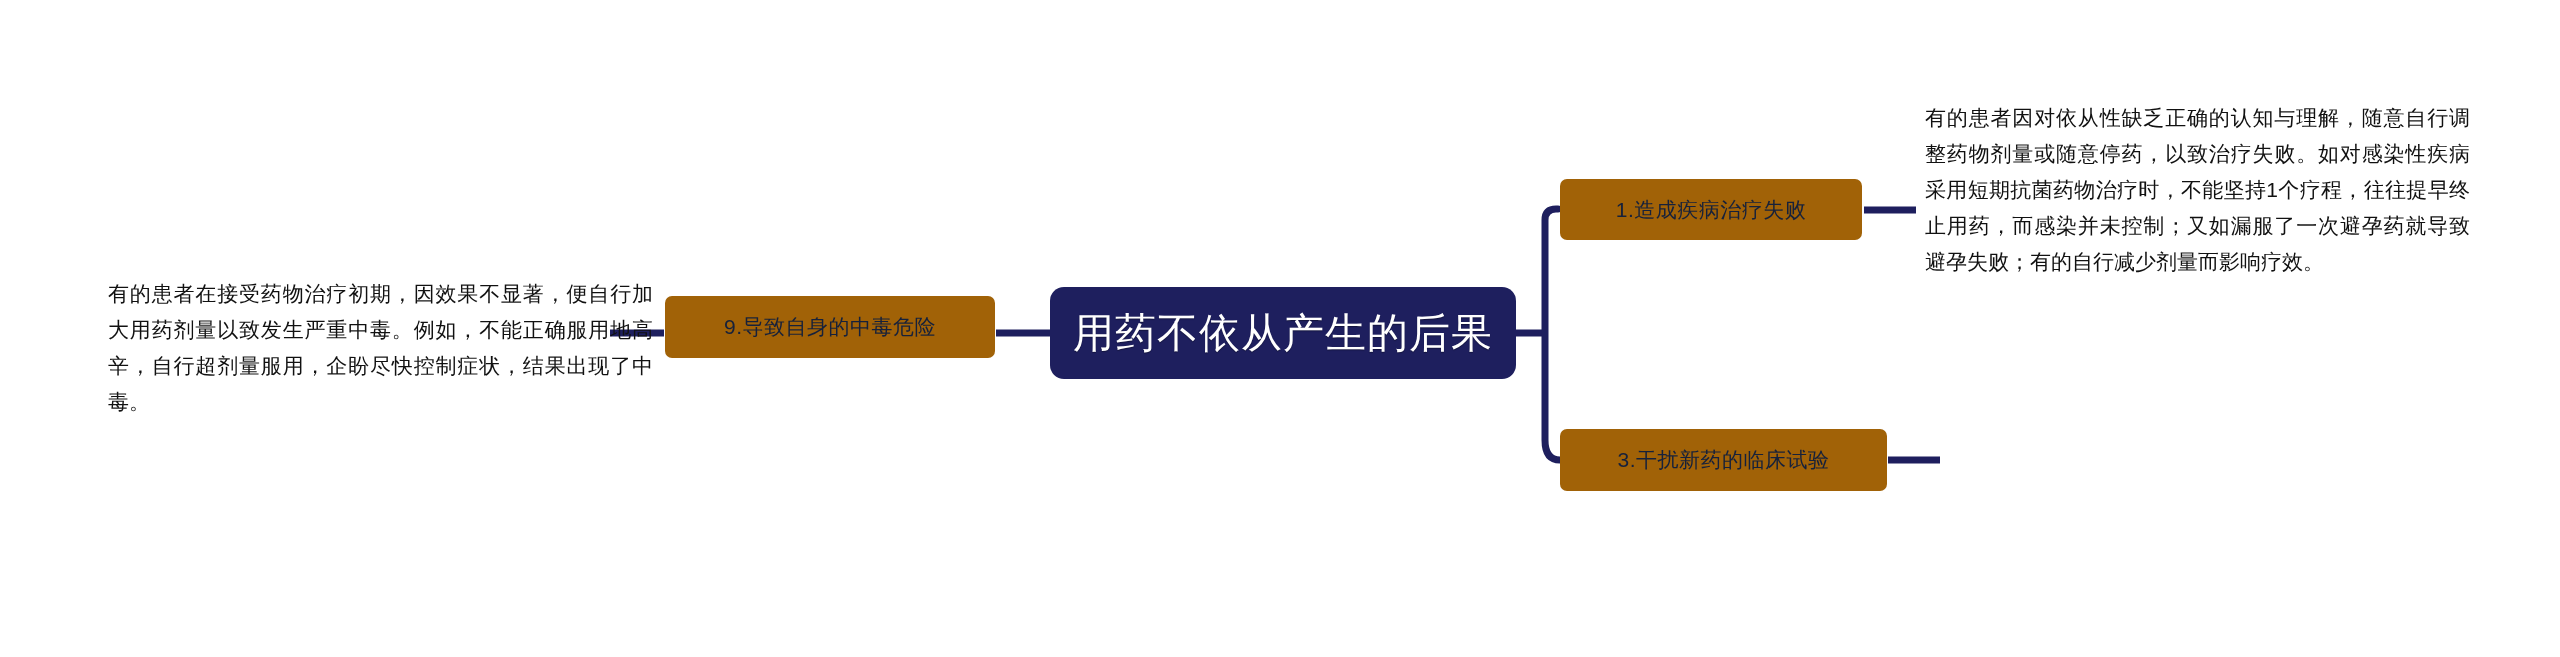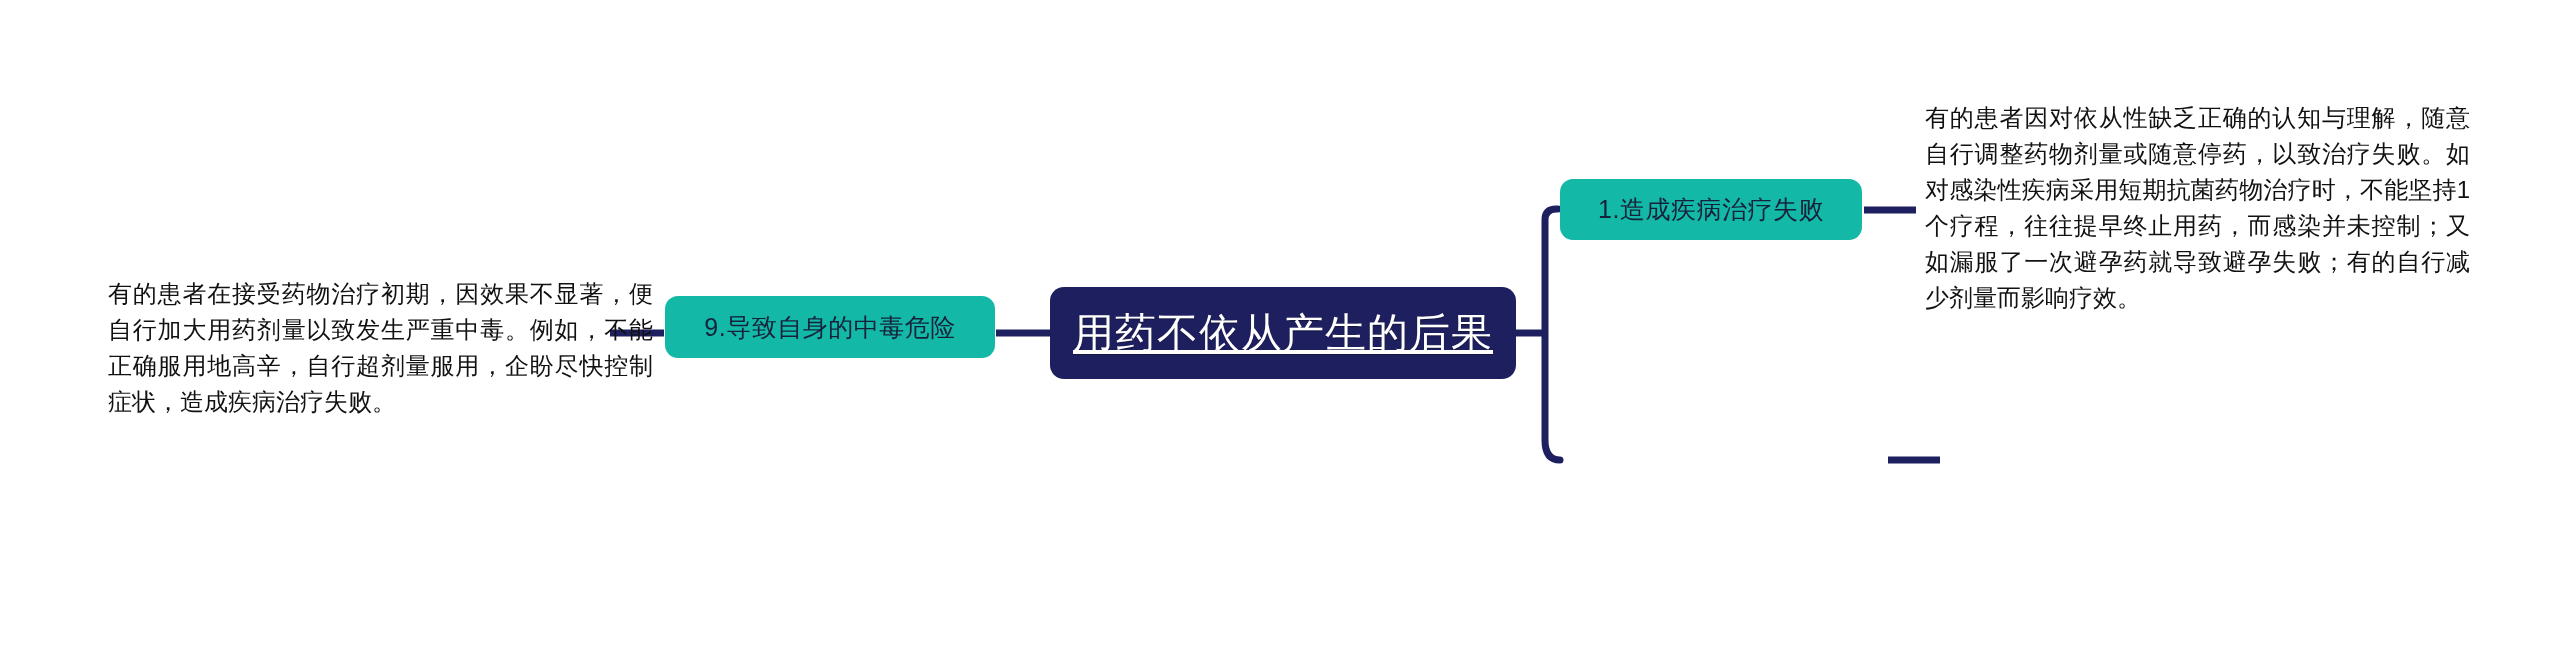--- a/index.html
+++ b/index.html
@@ -49,28 +49,27 @@
     left: 1050px;
     top: 287px;
     width: 466px;
     height: 92px;
     background: #1e1f5e;
     border-radius: 14px;
     color: #ffffff;
     font-size: 41px;
     letter-spacing: 1px;
     text-shadow: 0 1px 1px rgba(0,0,0,0.35);
-    text-decoration: underline;
   }
 
   .node-branch {
-    background: #14b8a6;
-    border-radius: 13px;
+    background: #a16207;
+    border-radius: 7px;
     color: #16213b;
-    font-size: 25px;
+    font-size: 21px;
     letter-spacing: 0.5px;
   }
 
   .node-b1 {
     left: 1560px;
     top: 179px;
     width: 302px;
     height: 61px;
   }
 
@@ -86,21 +85,21 @@
     top: 429px;
     width: 327px;
     height: 62px;
   }
 
   
   .para {
     position: absolute;
     z-index: 2;
     color: #111111;
-    font-size: 24px;
+    font-size: 21px;
     line-height: 36px;
     box-sizing: border-box;
   }
 
   .para-left {
     left: 108px;
     top: 276px;
     width: 545px;
     text-align: justify;
     text-align-last: left;
@@ -141,19 +140,20 @@
 
     <path d="M 1888 460 L 1940 460" stroke="#1e1f5e" stroke-width="7" fill="none" stroke-linecap="butt"></path>
   </svg>
 
   <div class="node node-center">用药不依从产生的后果</div>
 
   <div class="node node-branch node-b1">1.造成疾病治疗失败</div>
 
   <div class="node node-branch node-b2">9.导致自身的中毒危险</div>
 
+  <div class="node node-branch node-b3">3.干扰新药的临床试验</div>
 
-  <div class="para para-left">有的患者在接受药物治疗初期，因效果不显著，便自行加大用药剂量以致发生严重中毒。例如，不能正确服用地高辛，自行超剂量服用，企盼尽快控制症状，造成疾病治疗失败。</div>
+  <div class="para para-left">有的患者在接受药物治疗初期，因效果不显著，便自行加大用药剂量以致发生严重中毒。例如，不能正确服用地高辛，自行超剂量服用，企盼尽快控制症状，结果出现了中毒。</div>
 
   <div class="para para-tr">有的患者因对依从性缺乏正确的认知与理解，随意自行调整药物剂量或随意停药，以致治疗失败。如对感染性疾病采用短期抗菌药物治疗时，不能坚持1个疗程，往往提早终止用药，而感染并未控制；又如漏服了一次避孕药就导致避孕失败；有的自行减少剂量而影响疗效。</div>
 
 
 </div>
 
 </body></html>

